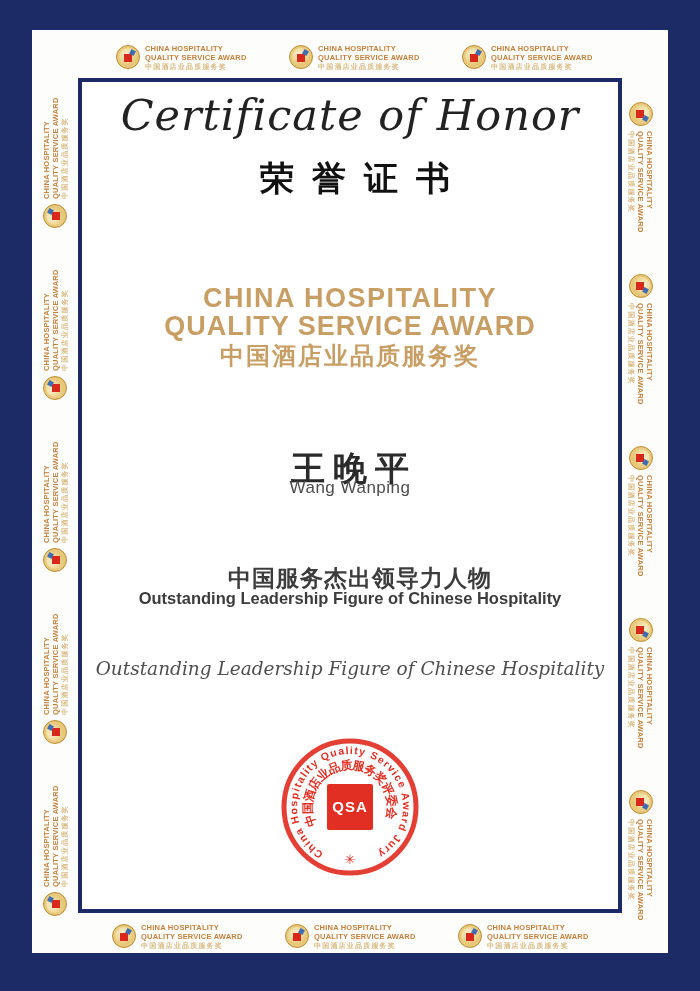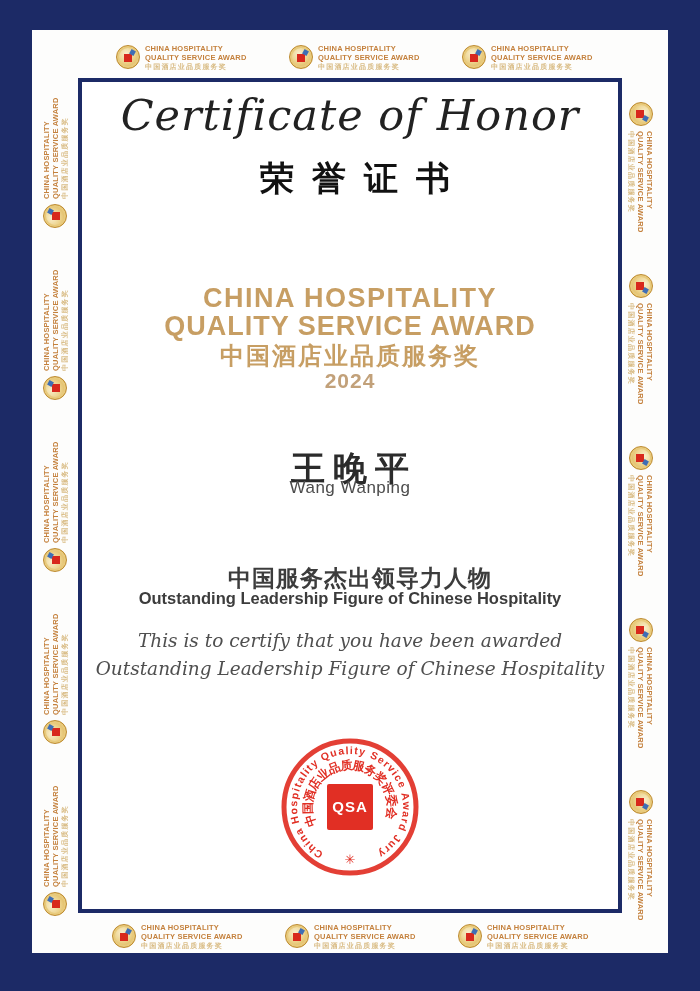--- a/index.html
+++ b/index.html
@@ -298,29 +298,27 @@
 
 <div class="card">
 
   <div class="abs title-en">Certificate of Honor</div>
   <div class="abs title-zh">荣誉证书</div>
 
 
   <div class="abs award-l1">CHINA HOSPITALITY</div>
   <div class="abs award-l2">QUALITY SERVICE AWARD</div>
   <div class="abs award-l3">中国酒店业品质服务奖</div>
-  <div class="abs award-yr">2024</div>
 
   <div class="abs name-zh">王晚平</div>
   <div class="abs name-en">Wang Wanping</div>
 
   <div class="abs honor-zh">中国服务杰出领导力人物</div>
   <div class="abs honor-en">Outstanding Leadership Figure of Chinese Hospitality</div>
 
-  <div class="abs cit cit1">This is to certify that you have been awarded</div>
   <div class="abs cit cit2">Outstanding Leadership Figure of Chinese Hospitality</div>
 
   <div class="abs seal-wrap">
     <svg width="150" height="150" viewBox="0 0 150 150">
       <defs>
         <path id="sealArcEn" d="M 48.5 120.9 A 53 53 0 1 1 101.5 120.9" fill="none"></path>
         <path id="sealArcZh" d="M 41.4 92.8 A 38 38 0 1 1 108.6 92.8" fill="none"></path>
       </defs>
       <circle cx="75" cy="75" r="66" fill="none" stroke="#e12f24" stroke-width="5" opacity="0.92"></circle>
       <text font-size="10.5" font-weight="700" fill="#e12f24" letter-spacing="0.6">

